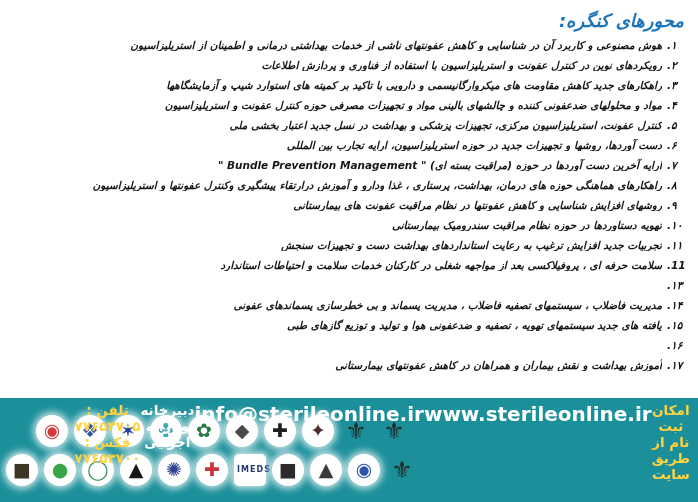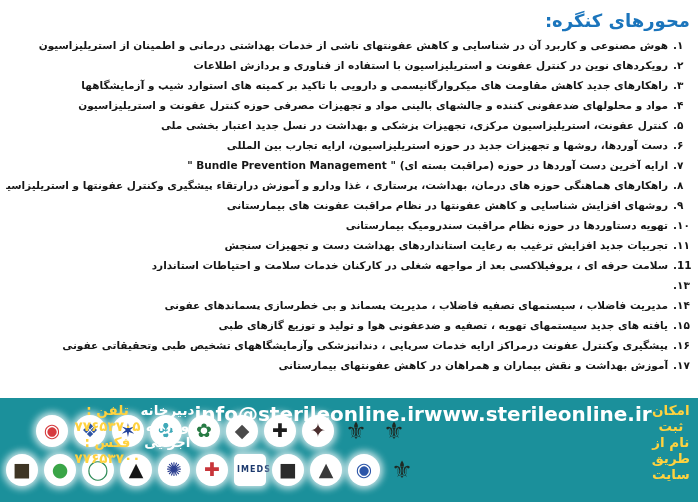--- a/index.html
+++ b/index.html
@@ -1,21 +1,21 @@
 <!DOCTYPE html>
 <html lang="fa"><head>
 <meta charset="utf-8">
 <style>
   * { margin:0; padding:0; box-sizing:border-box; }
   html,body { width:698px; height:502px; overflow:hidden; background:#fff;
               font-family:"DejaVu Sans", sans-serif; }
   .page { width:698px; height:502px; position:relative; background:#ffffff; }
 
   
-  .main { direction:rtl; padding:8px 4px 0 6px; height:398px; }
+  .main { direction:rtl; padding:8px 10px 0 6px; height:398px;font-style:italic; }
   .page-title { font-size:18px; font-weight:bold; padding:2px 4px 6px 0; letter-spacing:0; }
   .topics { margin-top:2px; }
   .topic { display:flex; direction:rtl; align-items:baseline; height:20px;
            font-size:10.5px; font-weight:bold; color:#161616; white-space:nowrap; }
   .topic .num { flex:0 0 26px; text-align:left; padding-left:5px; }
   .topic .txt { flex:1 1 auto; overflow:hidden; }
 
   
   .footer { position:absolute; left:0; bottom:0; width:698px; height:104px; }
   .logos { position:absolute; left:0; top:0; width:478px; height:104px;
@@ -101,21 +101,20 @@
       <div class="topic">
           <span class="num">۱۴.</span>
           <span class="txt">مدیریت فاضلاب ،  سیستمهای تصفیه فاضلاب ، مدیریت پسماند و بی خطرسازی پسماندهای عفونی</span>
         </div>
       <div class="topic">
           <span class="num">۱۵.</span>
           <span class="txt">یافته های جدید سیستمهای تهویه ، تصفیه و ضدعفونی هوا و تولید و توزیع گازهای طبی</span>
         </div>
       <div class="topic">
           <span class="num">۱۶.</span>
-          <span class="txt">پیشگیری وکنترل عفونت درمراکز ارایه خدمات سرپایی ، دندانپزشکی وآزمایشگاههای تشخیص طبی وتحقیقاتی عفونی</span>
         </div>
       <div class="topic">
           <span class="num">۱۷.</span>
           <span class="txt">آموزش بهداشت  و نقش بیماران و همراهان در کاهش عفونتهای بیمارستانی</span>
         </div>
     </div>
   </div>
 
   <div class="footer" style="background: rgb(27, 144, 155);">
 

